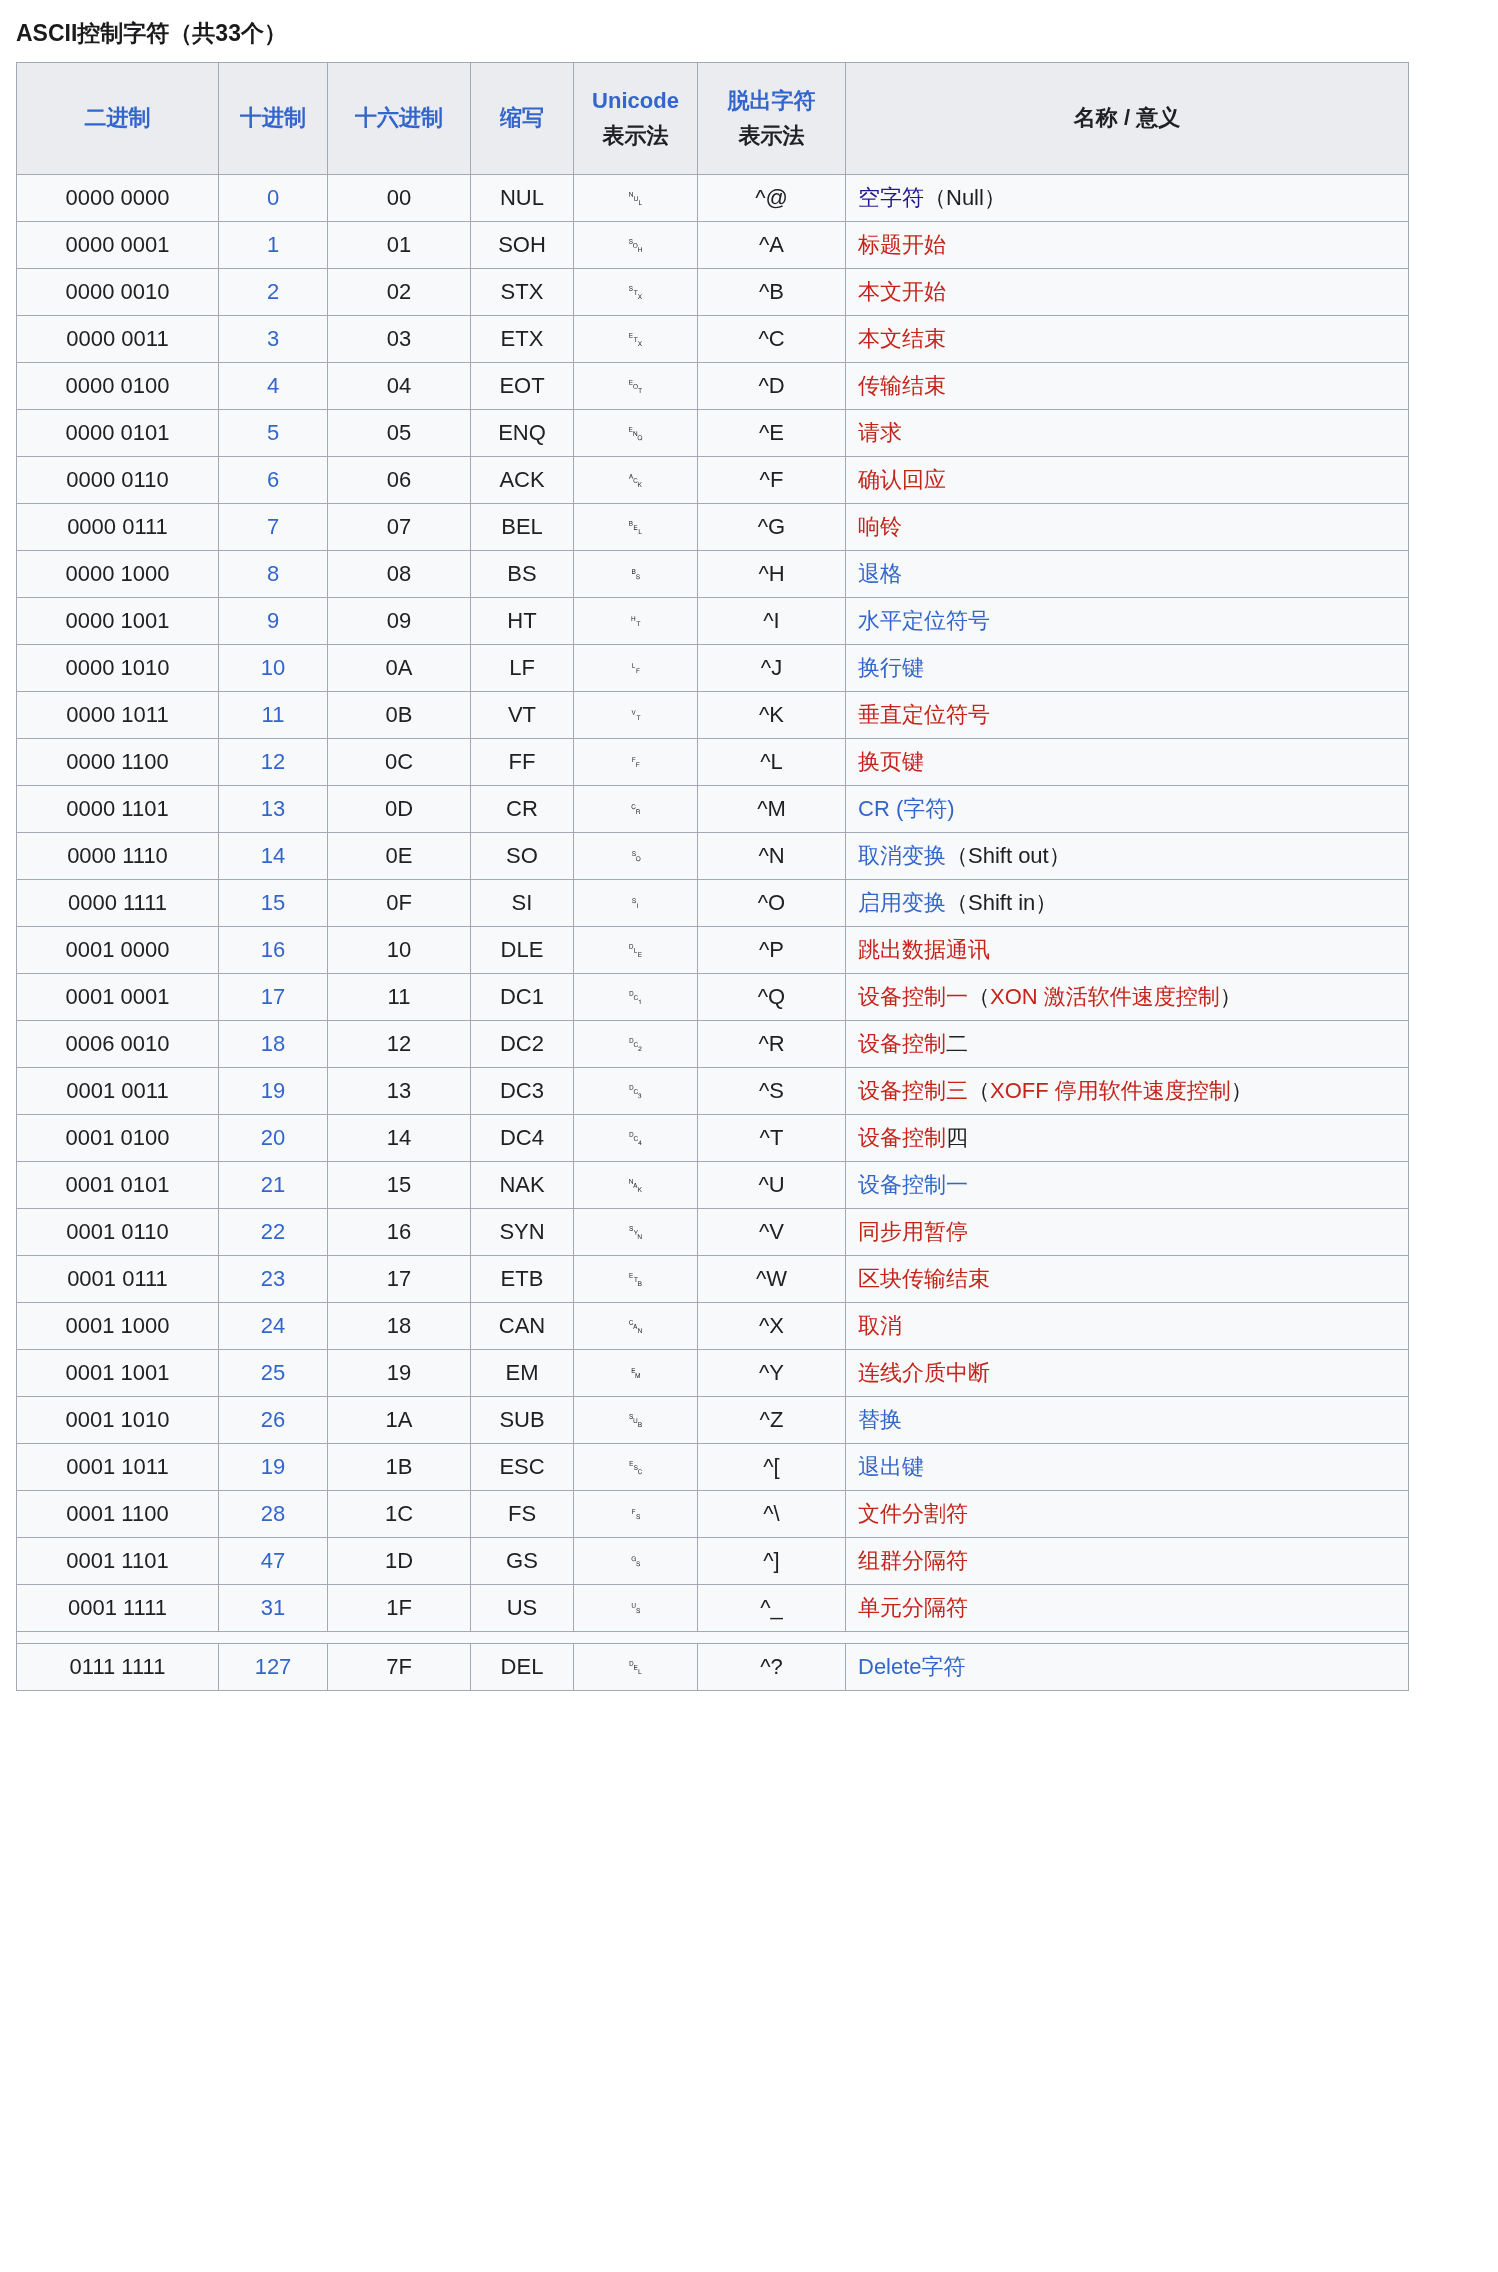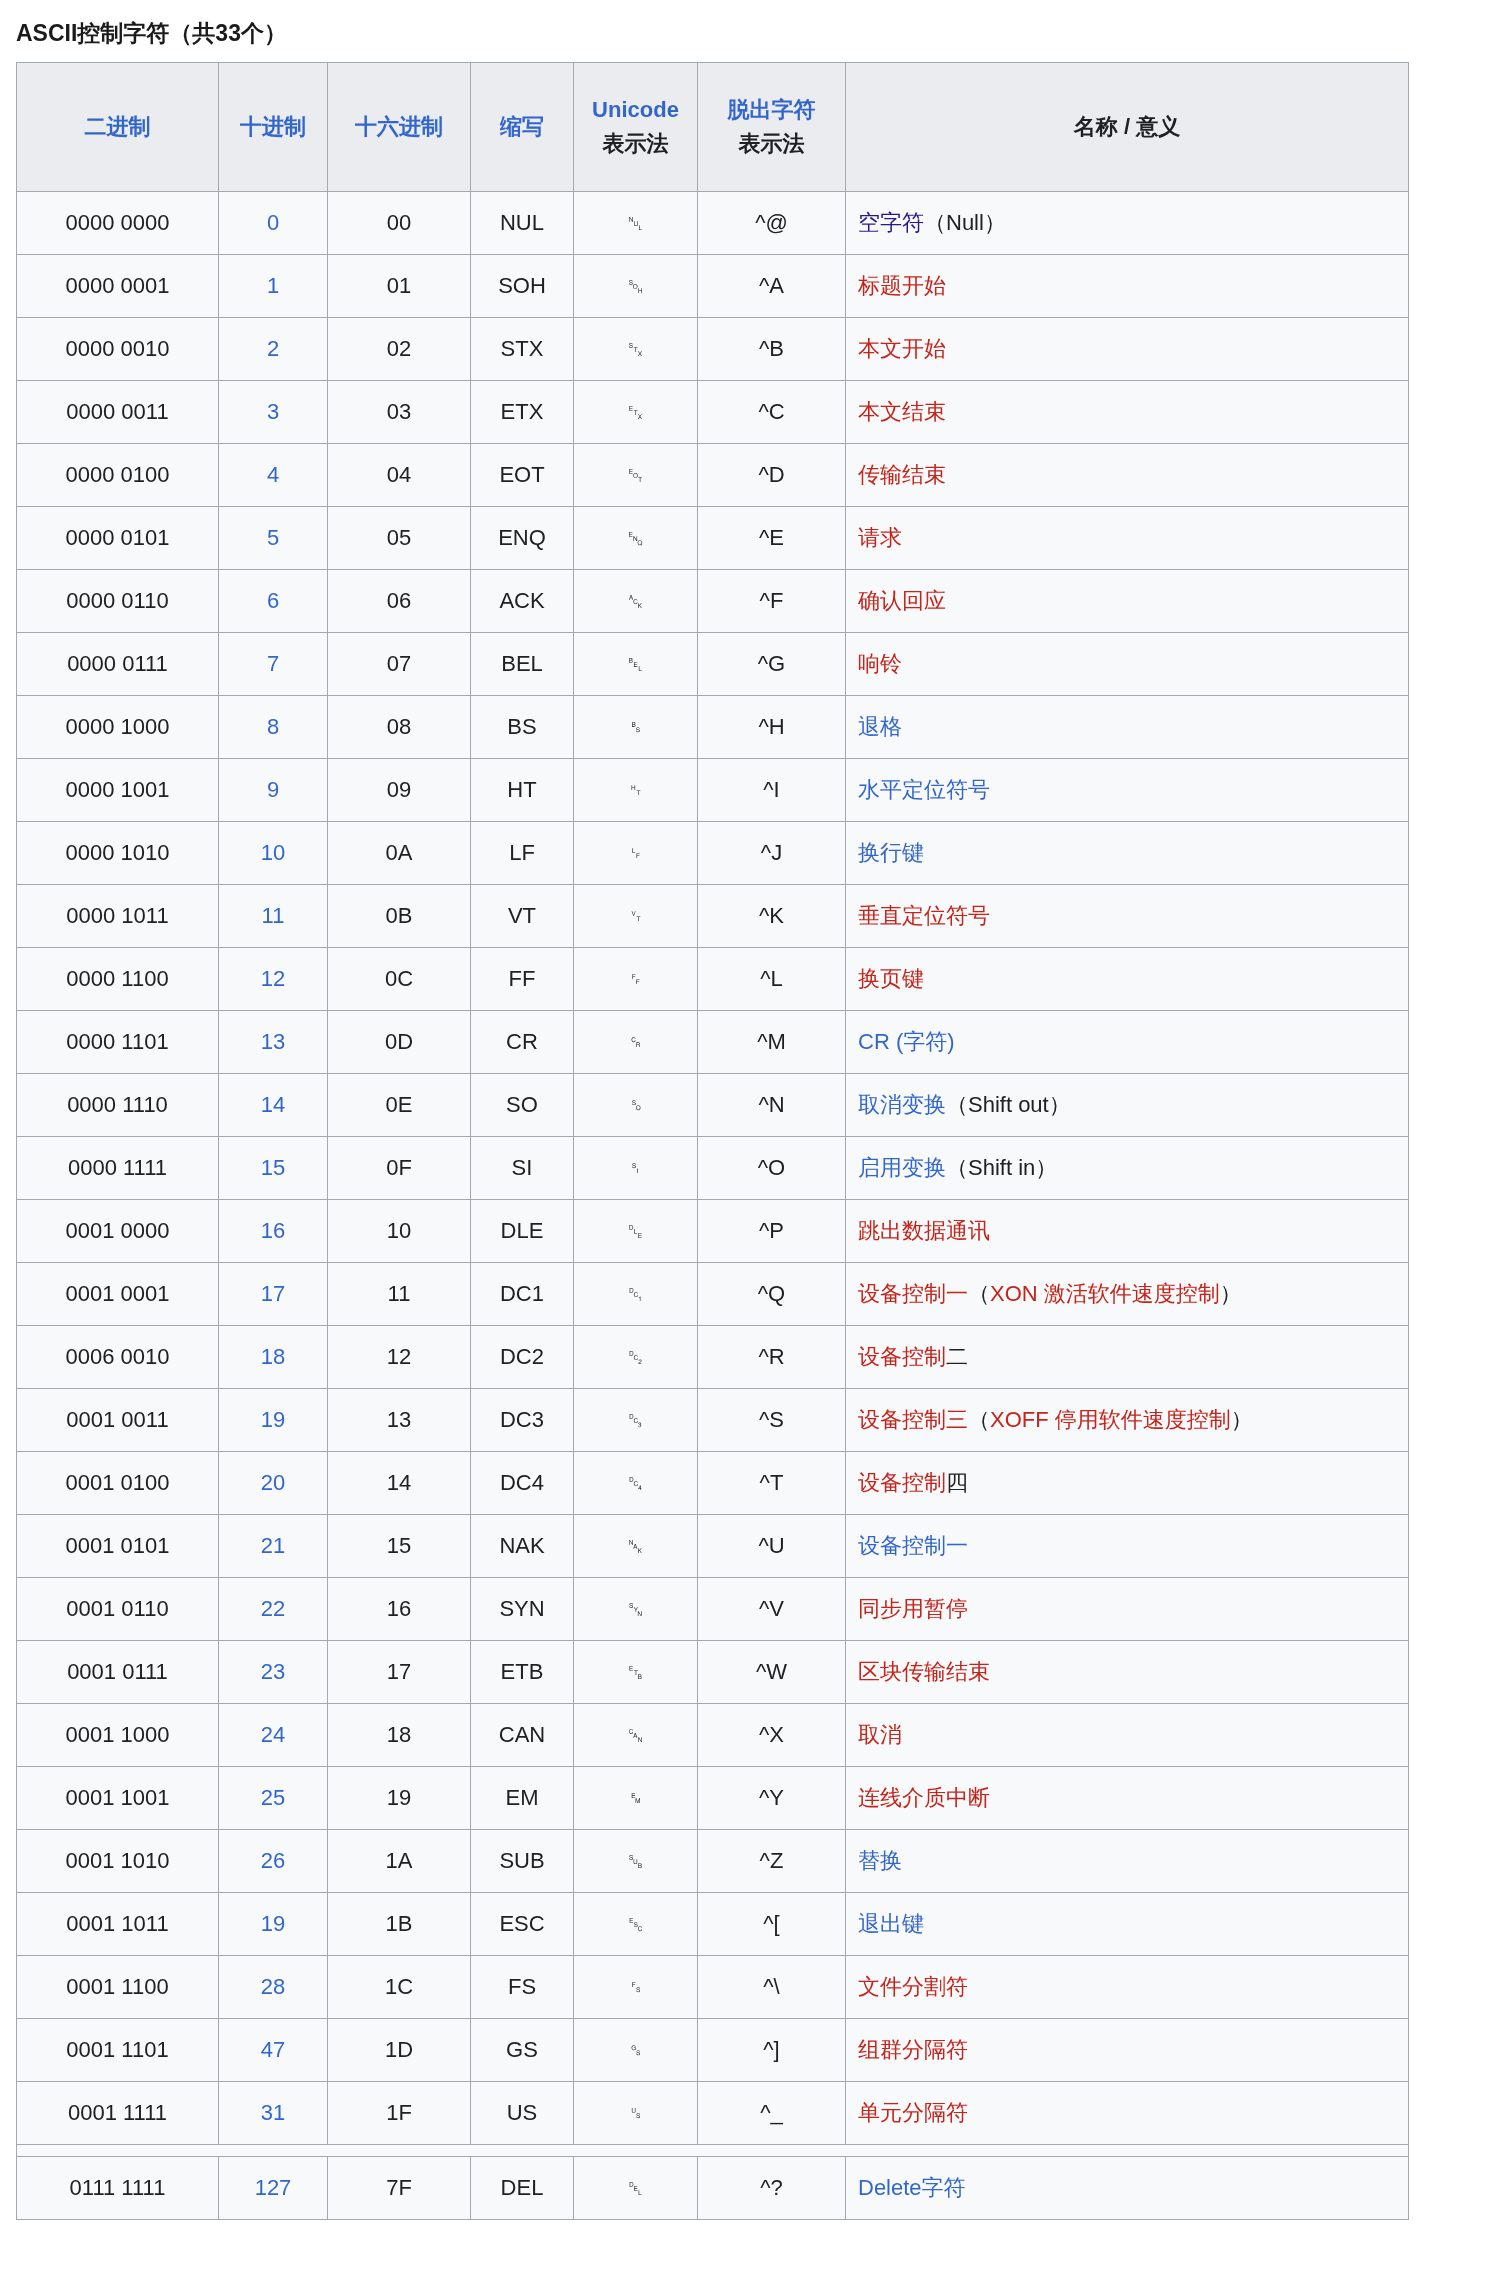--- a/index.html
+++ b/index.html
@@ -5,23 +5,23 @@
   :root{
     --border:#a2a9b1; --head-bg:#eaecf0; --row-bg:#f8f9fa;
     --ink:#202122; --blue:#3366cc; --red:#c5241b; --navy:#23198f;
   }
   html,body{margin:0;padding:0;background:#ffffff;color:var(--ink);
     font-family:"Liberation Sans","DejaVu Sans",sans-serif;}
   .wrap{width:1392px;margin:0 0 0 16px;}
   .title{font-size:23px;font-weight:bold;text-align:left;margin:18px 0 13px 0;color:#1b1b1d;}
   table{border-collapse:collapse;width:100%;table-layout:fixed;background:var(--row-bg);}
   th,td{border:1px solid var(--border);overflow:hidden;}
-  thead tr{height:129px;}
+  thead tr{height:112px;}
   th{background:var(--head-bg);font-size:22px;font-weight:bold;line-height:1.55;padding:4px 2px;}
-  tbody tr{height:63px;}
+  tbody tr{height:47px;}
   td{text-align:center;font-size:22px;vertical-align:middle;}
   td.name{text-align:left;padding-left:12px;}
   td.name span{margin-right:0px;}
   .uni{font-family:"DejaVu Sans",sans-serif;font-size:19px;color:#1d1d1f;}
   .lnk-blue{color:var(--blue);}
   .lnk-red{color:var(--red);}
   .lnk-navy{color:var(--navy);}
   tr.sp{height:12px;}
   tr.sp td{background:var(--row-bg);}
 </style>

